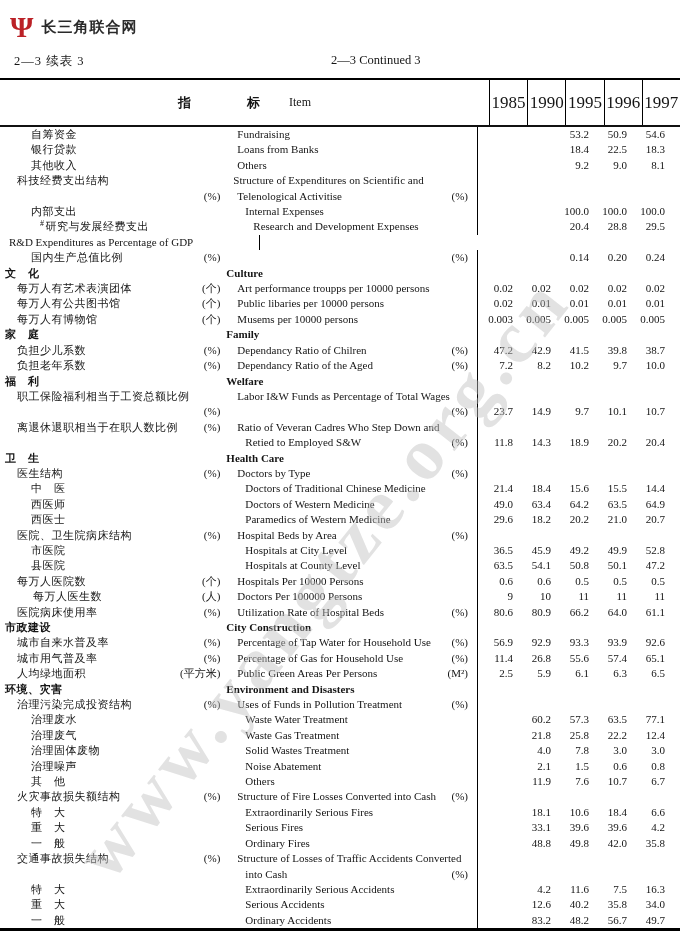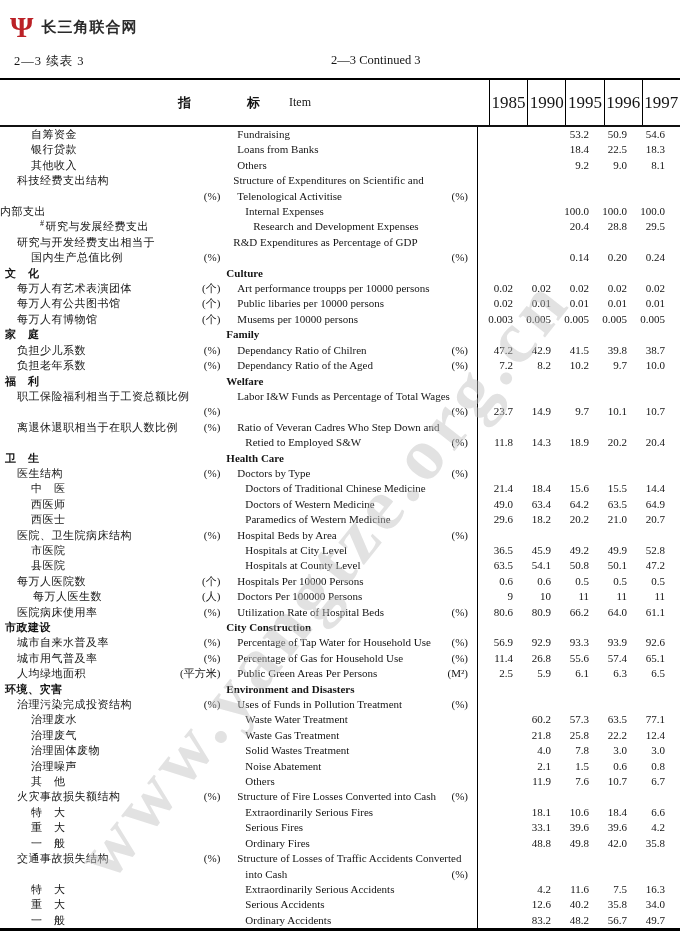--- a/index.html
+++ b/index.html
@@ -160,21 +160,21 @@
           <div class="c-vals">
             <span class="v"></span>
             <span class="v"></span>
             <span class="v"></span>
             <span class="v"></span>
             <span class="v"></span>
           </div>
         </div>
         <div class="r">
           <div class="c-zh">
-            <span class="zh-t" style="">内部支出</span>
+            <span class="zh-t" style="padding-left: 31px;">内部支出</span>
             <span class="zh-u"></span>
           </div>
           <div class="c-en">
             <span class="en-t" style="padding-left: 21px;">Internal Expenses</span>
             <span class="en-u"></span>
           </div>
           <div class="c-vals">
             <span class="v"></span>
             <span class="v"></span>
             <span class="v">100.0</span>
@@ -193,24 +193,20 @@
           </div>
           <div class="c-vals">
             <span class="v"></span>
             <span class="v"></span>
             <span class="v">20.4</span>
             <span class="v">28.8</span>
             <span class="v">29.5</span>
           </div>
         </div>
         <div class="r">
-          <div class="c-zh">
-            <span class="zh-t" style="padding-left: 17px;">研究与开发经费支出相当于</span>
-            <span class="zh-u"></span>
-          </div>
           <div class="c-en">
             <span class="en-t" style="padding-left: 9px;">R&amp;D Expenditures as Percentage of GDP</span>
             <span class="en-u"></span>
           </div>
           <div class="c-vals">
             <span class="v"></span>
             <span class="v"></span>
             <span class="v"></span>
             <span class="v"></span>
             <span class="v"></span>

